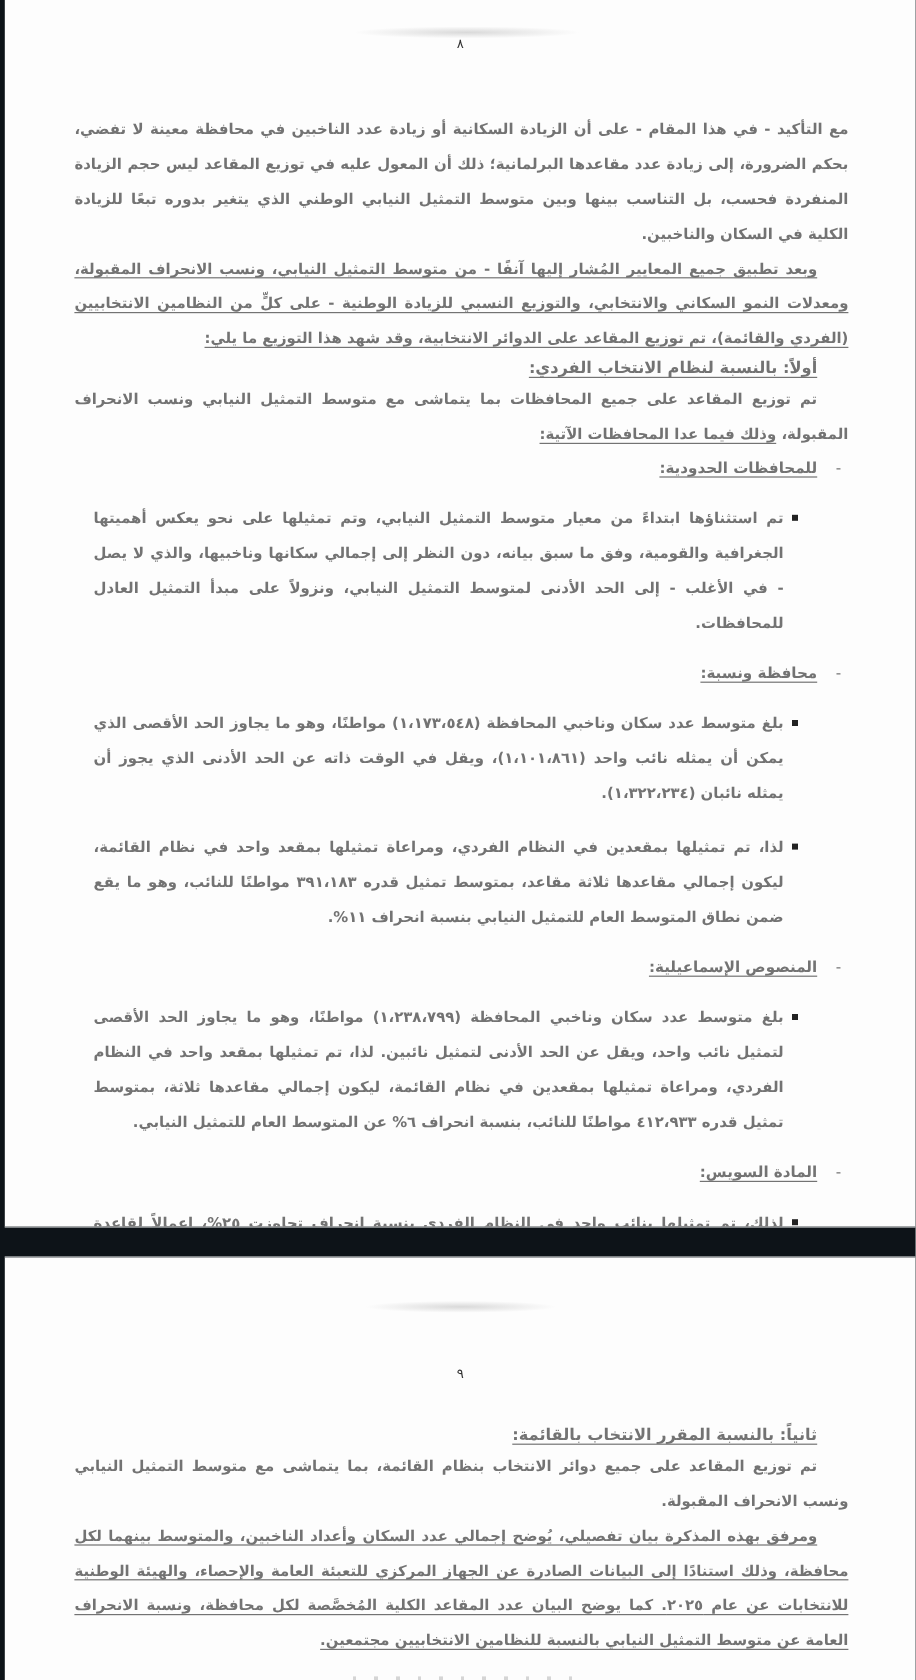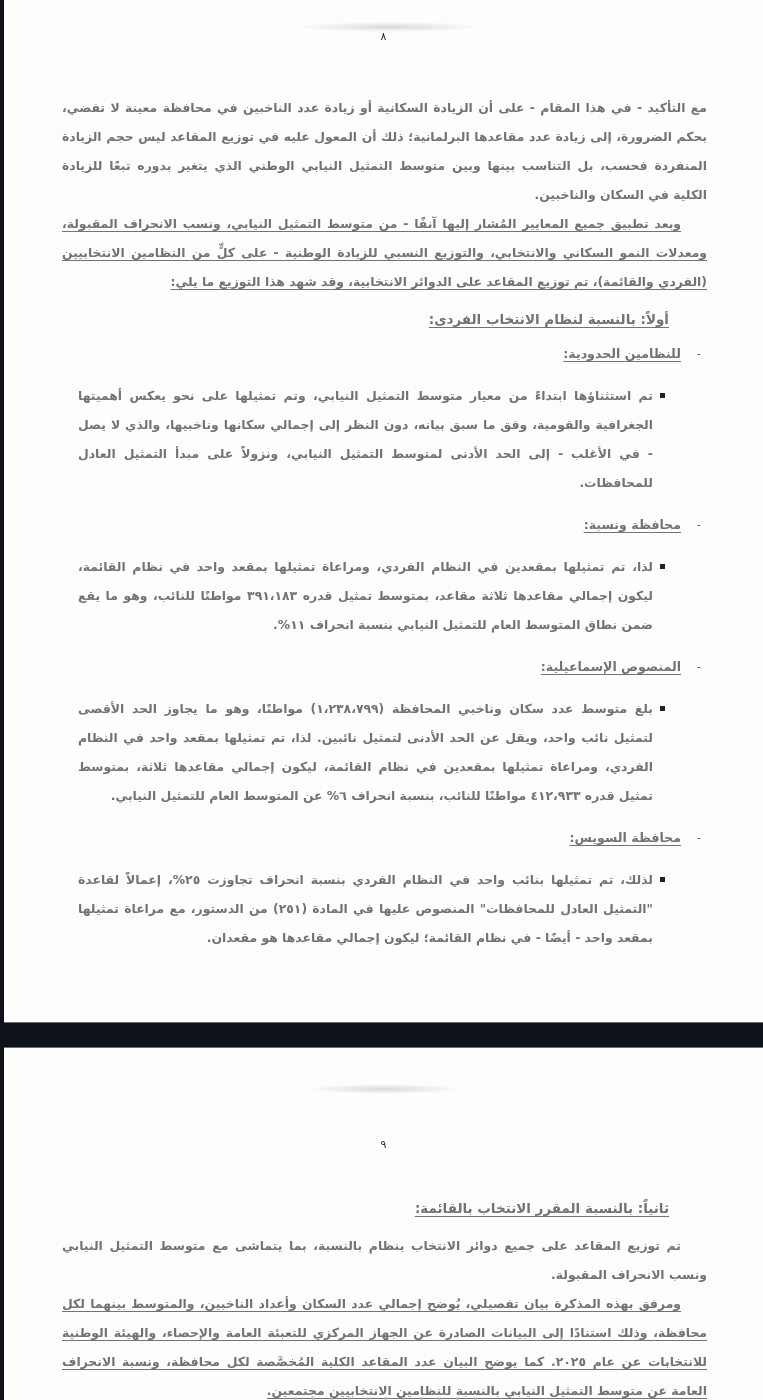--- a/index.html
+++ b/index.html
@@ -26,21 +26,21 @@
     font-size:11px; color:#333;
   }
   .text {
     position:absolute; left:58px; right:56px;
     direction:rtl; text-align:justify; text-align-last:right;
     color:#737373; font-weight:bold; font-size:12.4px;
   }
   .p { margin:0; line-height:29px; }
   .p.indent { text-indent:26px; }
   .ul { text-decoration:underline; text-underline-offset:3px; text-decoration-thickness:1px; }
-  .heading-main { margin:12px; line-height:22px; font-size:13.5px; text-indent:26px; }
+  .heading-main { margin:0; line-height:22px; font-size:13.5px; text-indent:26px; }
   .heading-main span { text-decoration:underline; text-underline-offset:3px; }
   .subhead { margin:2px 0 0; line-height:23px; padding-right:26px; position:relative; font-size:12.6px; }
   .subhead .dash { position:absolute; right:6px; top:0; font-weight:normal; }
   .subhead .label { text-decoration:underline; text-underline-offset:3px; }
   .bullet { margin:16px; line-height:29px; padding-right:38px; position:relative; }
   .bullet .dot {
     position:absolute; right:26px; top:12px; width:5px; height:5px; background:#222;
   }
   .faint-bottom {
     position:absolute; bottom:0; left:290px; width:190px; height:4px;
@@ -55,64 +55,72 @@
   <div class="scan-smudge" style="top:22px; left:290px; width:190px;"></div>
   <div class="page-number" style="top:30px;">٨</div>
 
   <div class="text" style="top:93px;">
     <p class="p">مع التأكيد - في هذا المقام - على أن الزيادة السكانية أو زيادة عدد الناخبين في محافظة معينة لا تفضي، بحكم الضرورة، إلى زيادة عدد مقاعدها البرلمانية؛ ذلك أن المعول عليه في توزيع المقاعد ليس حجم الزيادة المنفردة فحسب، بل التناسب بينها وبين متوسط التمثيل النيابي الوطني الذي يتغير بدوره تبعًا للزيادة الكلية في السكان والناخبين.</p>
     <p class="p indent ul">وبعد تطبيق جميع المعايير المُشار إليها آنفًا - من متوسط التمثيل النيابي، ونسب الانحراف المقبولة، ومعدلات النمو السكاني والانتخابي، والتوزيع النسبي للزيادة الوطنية - على كلٍّ من النظامين الانتخابيين (الفردي والقائمة)، تم توزيع المقاعد على الدوائر الانتخابية، وقد شهد هذا التوزيع ما يلي:</p>
 
     <p class="heading-main">
       <span>أولاً: بالنسبة لنظام الانتخاب الفردي:</span>
     </p>
+    <p class="p indent">
+      <span>تم توزيع المقاعد على جميع المحافظات بما يتماشى مع متوسط التمثيل النيابي ونسب الانحراف المقبولة،</span>
+      <span class="ul">وذلك فيما عدا المحافظات الآتية:</span>
+    </p>
 
     <p class="subhead">
       <span class="dash">-</span>
-      <span class="label">للنظامين الحدودية:</span>
+      <span class="label">للمحافظات الحدودية:</span>
     </p>
     <p class="bullet">
       <span class="dot"></span>
       <span>تم استثناؤها ابتداءً من معيار متوسط التمثيل النيابي، وتم تمثيلها على نحو يعكس أهميتها الجغرافية والقومية، وفق ما سبق بيانه، دون النظر إلى إجمالي سكانها وناخبيها، والذي لا يصل - في الأغلب - إلى الحد الأدنى لمتوسط التمثيل النيابي، ونزولاً على مبدأ التمثيل العادل للمحافظات.</span>
     </p>
 
     <p class="subhead">
       <span class="dash">-</span>
       <span class="label">محافظة ونسبة:</span>
+    </p>
+    <p class="bullet">
+      <span class="dot"></span>
+      <span>بلغ متوسط عدد سكان وناخبي المحافظة (١،١٧٣،٥٤٨) مواطنًا، وهو ما يجاوز الحد الأقصى الذي يمكن أن يمثله نائب واحد (١،١٠١،٨٦١)، ويقل في الوقت ذاته عن الحد الأدنى الذي يجوز أن يمثله نائبان (١،٣٢٢،٢٣٤).</span>
     </p>
     <p class="bullet">
       <span class="dot"></span>
       <span>لذا، تم تمثيلها بمقعدين في النظام الفردي، ومراعاة تمثيلها بمقعد واحد في نظام القائمة، ليكون إجمالي مقاعدها ثلاثة مقاعد، بمتوسط تمثيل قدره ٣٩١،١٨٣ مواطنًا للنائب، وهو ما يقع ضمن نطاق المتوسط العام للتمثيل النيابي بنسبة انحراف ١١%.</span>
     </p>
 
     <p class="subhead">
       <span class="dash">-</span>
       <span class="label">المنصوص الإسماعيلية:</span>
     </p>
     <p class="bullet">
       <span class="dot"></span>
       <span>بلغ متوسط عدد سكان وناخبي المحافظة (١،٢٣٨،٧٩٩) مواطنًا، وهو ما يجاوز الحد الأقصى لتمثيل نائب واحد، ويقل عن الحد الأدنى لتمثيل نائبين. لذا، تم تمثيلها بمقعد واحد في النظام الفردي، ومراعاة تمثيلها بمقعدين في نظام القائمة، ليكون إجمالي مقاعدها ثلاثة، بمتوسط تمثيل قدره ٤١٢،٩٣٣ مواطنًا للنائب، بنسبة انحراف ٦% عن المتوسط العام للتمثيل النيابي.</span>
     </p>
 
     <p class="subhead">
       <span class="dash">-</span>
-      <span class="label">محافظة السويس:</span>
+      <span class="label">المادة السويس:</span>
     </p>
     <p class="bullet">
       <span class="dot"></span>
       <span>لذلك، تم تمثيلها بنائب واحد في النظام الفردي بنسبة انحراف تجاوزت ٢٥%، إعمالاً لقاعدة "التمثيل العادل للمحافظات" المنصوص عليها في المادة (٢٥١) من الدستور، مع مراعاة تمثيلها بمقعد واحد - أيضًا - في نظام القائمة؛ ليكون إجمالي مقاعدها هو مقعدان.</span>
     </p>
   </div>
 </div>
 
 <div class="page" id="page2">
   <div class="scan-smudge" style="top:36px; left:300px; width:160px;"></div>
   <div class="page-number" style="top:90px;">٩</div>
 
   <div class="text" style="top:137px;">
     <p class="heading-main">
       <span>ثانياً: بالنسبة المقرر الانتخاب بالقائمة:</span>
     </p>
-    <p class="p indent">تم توزيع المقاعد على جميع دوائر الانتخاب بنظام بالنسبة، بما يتماشى مع متوسط التمثيل النيابي ونسب الانحراف المقبولة.</p>
+    <p class="p indent">تم توزيع المقاعد على جميع دوائر الانتخاب بنظام القائمة، بما يتماشى مع متوسط التمثيل النيابي ونسب الانحراف المقبولة.</p>
     <p class="p indent ul">ومرفق بهذه المذكرة بيان تفصيلي، يُوضح إجمالي عدد السكان وأعداد الناخبين، والمتوسط بينهما لكل محافظة، وذلك استنادًا إلى البيانات الصادرة عن الجهاز المركزي للتعبئة العامة والإحصاء، والهيئة الوطنية للانتخابات عن عام ٢٠٢٥. كما يوضح البيان عدد المقاعد الكلية المُخصَّصة لكل محافظة، ونسبة الانحراف العامة عن متوسط التمثيل النيابي بالنسبة للنظامين الانتخابيين مجتمعين.</p>
   </div>
   <div class="faint-bottom"></div>
 </div>
 
 </body></html>

